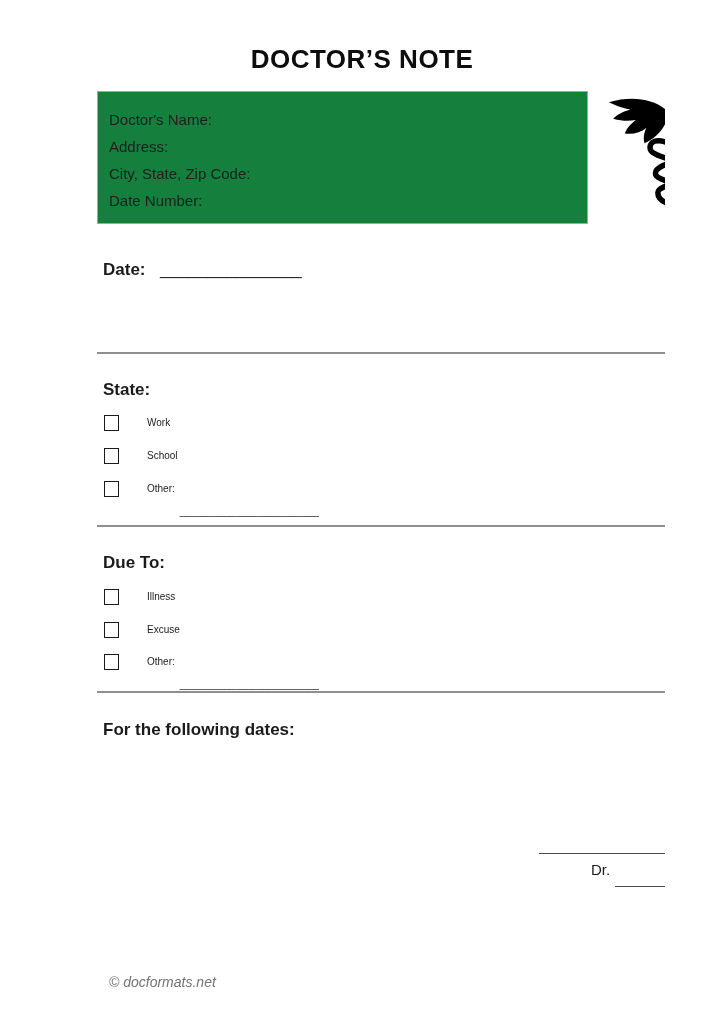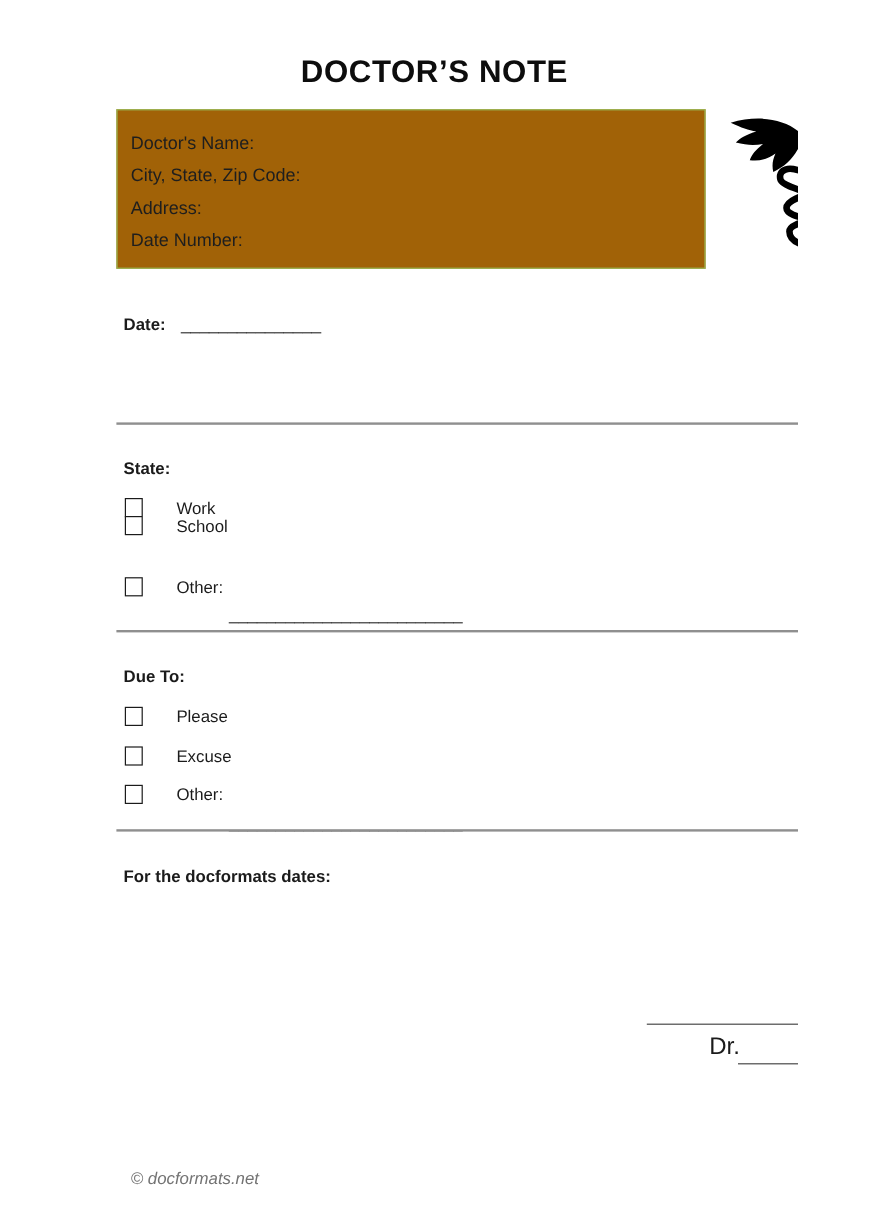--- a/index.html
+++ b/index.html
@@ -20,59 +20,59 @@
     text-align: center;
     font-size: 26px;
     font-weight: bold;
     color: #0d0d0d;
     letter-spacing: 0.5px;
   }
   .info-box {
     position: absolute;
     left: 38px; top: 91px;
     width: 491px; height: 133px;
-    background: #a16207;
+    background: #15803d;
     border: 1px solid #99ba55;
     padding: 14px 12px 0 11px;
   }
   .info-line {
     font-size: 15px;
     line-height: 27px;
     color: #1e1e1e;
     white-space: nowrap;
   }
   .caduceus {
     position: absolute;
     left: 541px; top: 90px;
     width: 150px; height: 131px;
   }
   .caduceus svg { width: 100%; height: 100%; }
   .row {
     position: absolute;
     left: 44px;
-    font-size: 14px;
+    font-size: 17px;
     line-height: 20px;
     white-space: nowrap;
   }
   .bold { font-weight: bold; }
   .blank { letter-spacing: 0; }
   .divider {
     position: absolute;
     left: 38px;
     width: 648px;
     height: 2px;
     background: #8f8f8f;
   }
   .check-row {
     position: absolute;
     left: 45px;
     height: 22px;
     display: flex;
     align-items: center;
-    font-size: 14px;
+    font-size: 10px;
     white-space: nowrap;
     text-align: center;
   }
   .checkbox {
     display: inline-block;
     width: 15px; height: 16px;
     border: 1.5px solid #1b1b1b;
     background: #ffffff;
     margin-right: 28px;
     flex: 0 0 auto;
@@ -83,42 +83,42 @@
   .sig-line {
     position: absolute;
     border-top: 1px solid #4a4a4a;
     height: 0;
   }
   .sig-line-1 { left: 480px; top: 853px; width: 205px; }
   .sig-line-2 { left: 556px; top: 886px; width: 129px; }
   .dr-label {
     position: absolute;
     left: 532px; top: 861px;
-    font-size: 20px;
+    font-size: 15px;
   }
   .footer {
     position: absolute;
     left: 50px; top: 974px;
     font-size: 14px;
     font-style: italic;
     color: #737373;
   }
   .dates-row .gap { display: inline-block; width: 4px; }
 </style>
 </head>
 <body>
 
 <div class="page">
 
   <div class="title">DOCTOR’S NOTE</div>
 
   <div class="info-box">
     <div class="info-line">Doctor's Name:</div>
+    <div class="info-line">Address:</div>
     <div class="info-line">City, State, Zip Code:</div>
-    <div class="info-line">Address:</div>
     <div class="info-line">Date Number:</div>
   </div>
 
   <div class="caduceus">
     <svg viewBox="0 0 240 214" xmlns="http://www.w3.org/2000/svg">
       <g fill="#000000">
         <circle cx="120" cy="19" r="11"></circle>
         <rect x="114.5" y="24" width="11" height="152" rx="4"></rect>
         <path d="M113 170 L127 170 L120 204 Z"></path>
         <path d="M129 38 C149 16 187 8 228 20 C213 27 204 30 193 32 C206 36 214 40 221 47 C206 51 195 51 184 49 C194 57 199 63 202 71 C188 73 176 69 167 62 C171 71 172 78 170 87 C156 81 144 70 137 57 C133 50 130 44 129 38 Z"></path>
@@ -139,51 +139,51 @@
 
 
   <div class="divider" style="top:352px"></div>
 
   <div class="row bold" style="top:380px">State:</div>
 
   <div class="check-row" style="top:412px">
     <span class="checkbox"></span>
     <span class="check-label">Work</span>
   </div>
-  <div class="check-row" style="top:427px">
+  <div class="check-row" style="top:445px">
     <span class="checkbox"></span>
     <span class="check-label">School</span>
   </div>
   <div class="check-row" style="top:478px">
     <span class="checkbox"></span>
     <span class="check-label">Other:</span>
     <span class="blank other-blank">_________________________</span>
   </div>
 
   <div class="divider" style="top:525px"></div>
 
   <div class="row bold" style="top:553px">Due To:</div>
 
   <div class="check-row" style="top:586px">
     <span class="checkbox"></span>
-    <span class="check-label">Please</span>
+    <span class="check-label">Illness</span>
   </div>
   <div class="check-row" style="top:619px">
     <span class="checkbox"></span>
     <span class="check-label">Excuse</span>
   </div>
   <div class="check-row" style="top:651px">
     <span class="checkbox"></span>
     <span class="check-label">Other:</span>
     <span class="blank other-blank">_________________________</span>
   </div>
 
   <div class="divider" style="top:691px"></div>
 
-  <div class="row bold" style="top:720px">For the docformats dates:</div>
+  <div class="row bold" style="top:720px">For the following dates:</div>
 
 
   <div class="sig-line sig-line-1"></div>
   <div class="dr-label">Dr.</div>
   <div class="sig-line sig-line-2"></div>
 
   <div class="footer">© docformats.net</div>
 
 </div>
 

